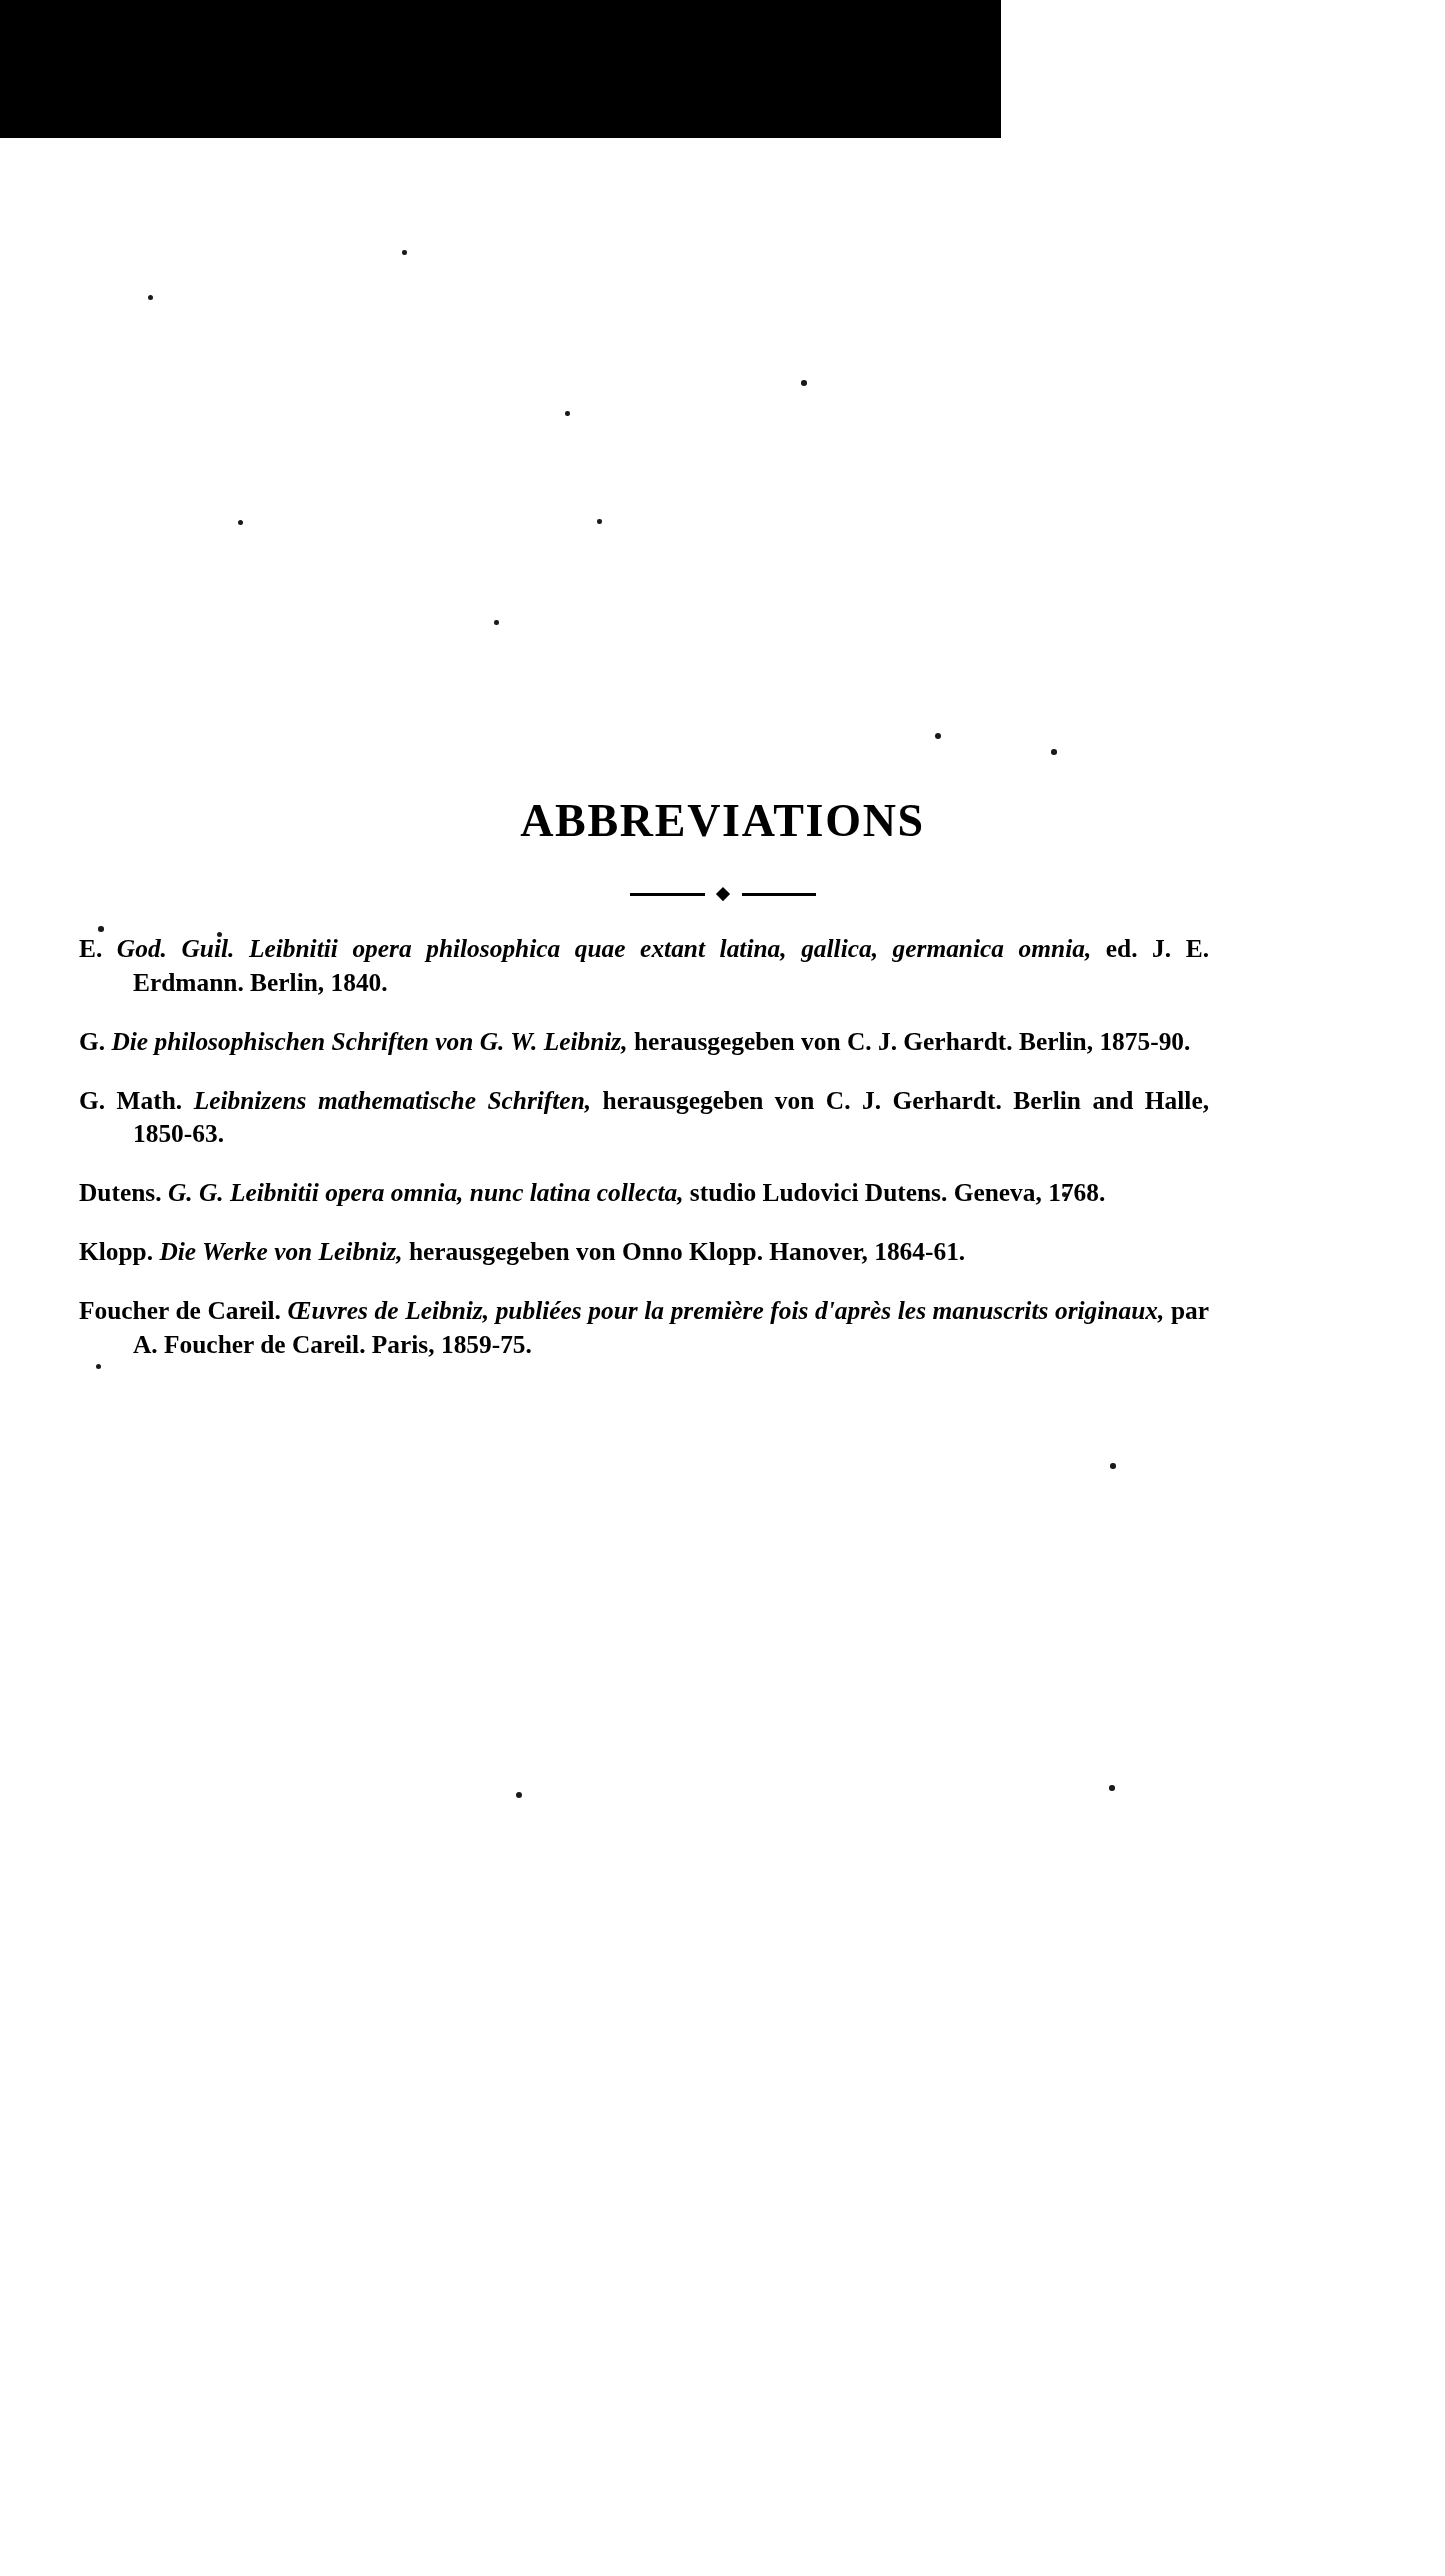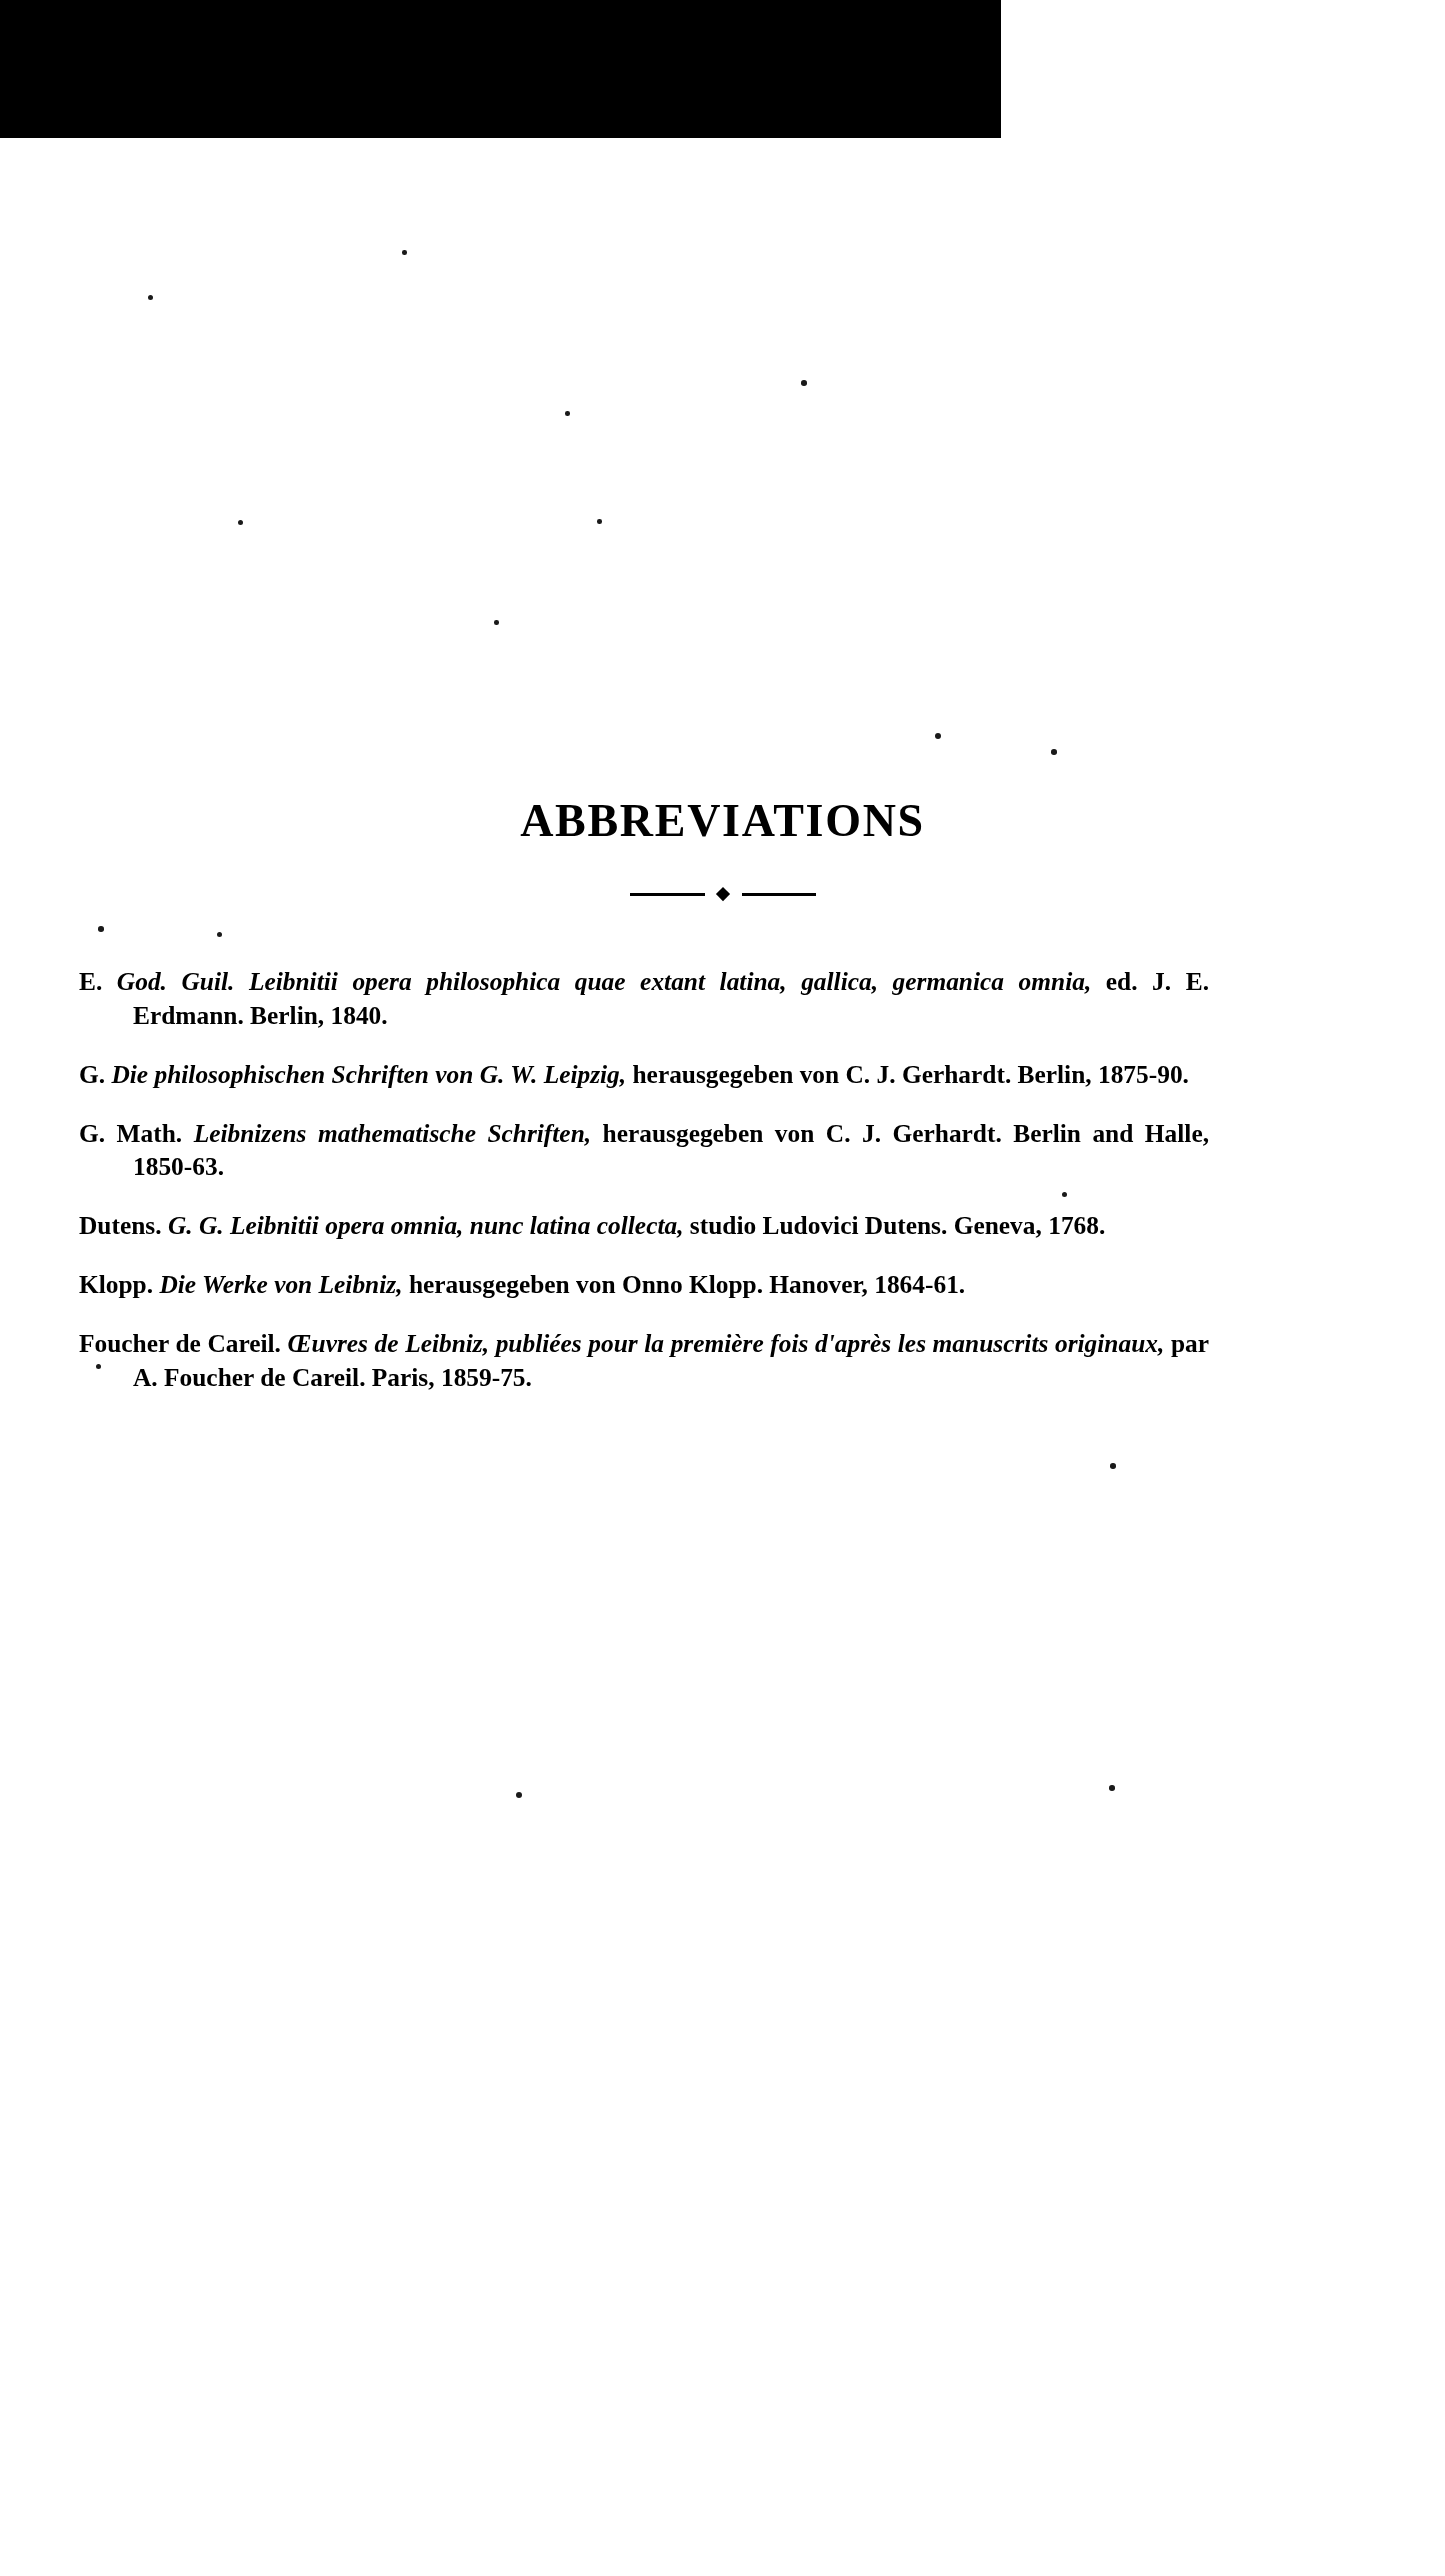--- a/index.html
+++ b/index.html
@@ -84,21 +84,21 @@
     left: 96px;
     top: 4.5px;
     width: 16px;
     height: 6.2px;
     background: #ffffff;
   }
 
   .entries {
     position: absolute;
     left: 79px;
-    top: 940px;
+    top: 907px;
     width: 1130px;
   }
 
   .entry {
     margin-bottom: 20.3px;
     font-size: 25.4px;
     line-height: 1.32;
     text-align: justify;
     text-justify: inter-word;
     padding-left: 54px;
@@ -162,21 +162,21 @@
 
   <div class="entries">
 
     <p class="entry">
       <span class="sig">E.</span>
       <span class="ital">God. Guil. Leibnitii opera philosophica quae extant latina, gallica, germanica omnia,</span><span class="plain"> ed. J. E. Erdmann.  Berlin, 1840.</span>
     </p>
 
     <p class="entry">
       <span class="sig">G.</span>
-      <span class="ital">Die philosophischen Schriften von G. W. Leipzig,</span><span class="plain"> herausgegeben von C. J. Gerhardt.  Berlin, 1875-90.</span>
+      <span class="ital">Die philosophischen Schriften von G. W. Leibniz,</span><span class="plain"> herausgegeben von C. J. Gerhardt.  Berlin, 1875-90.</span>
     </p>
 
     <p class="entry">
       <span class="sig">G. Math.</span>
       <span class="ital">Leibnizens mathematische Schriften,</span><span class="plain"> herausgegeben von C. J. Gerhardt.  Berlin and Halle, 1850-63.</span>
     </p>
 
     <p class="entry">
       <span class="sig">Dutens.</span>
       <span class="ital">G. G. Leibnitii opera omnia, nunc latina collecta,</span><span class="plain"> studio Ludovici Dutens.  Geneva, 1768.</span>

